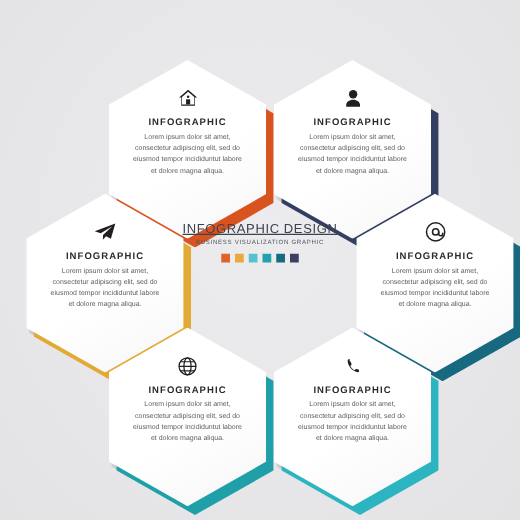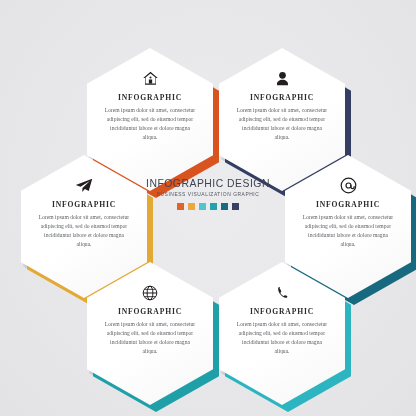--- a/index.html
+++ b/index.html
@@ -18,21 +18,20 @@
     width: 416px;
     height: 416px;
     background: radial-gradient(ellipse at 50% 45%, #ececee 0%, #e7e7e9 60%, #e3e3e6 100%);
   }
 
   
   .hex-cell {
     position: absolute;
     width: 144px;
     height: 150px;
-    font-family: Liberation Serif, serif;
   }
   
   .hex-accent {
     position: absolute;
     left: 6px;
     top: 7px;
     width: 126px;
     height: 143px;
     clip-path: polygon(50% 0%, 100% 25%, 100% 75%, 50% 100%, 0% 75%, 0% 25%);
     -webkit-clip-path: polygon(50% 0%, 100% 25%, 100% 75%, 50% 100%, 0% 75%, 0% 25%);
@@ -100,20 +99,21 @@
     top: 178px;
     width: 150px;
     text-align: center;
   }
   #center-title {
     font-size: 10.4px;
     letter-spacing: 0.5px;
     color: #3d4250;
     font-weight: normal;
     white-space: nowrap;
+    text-decoration: underline;
   }
   #center-sub {
     font-size: 4.9px;
     letter-spacing: 0.55px;
     color: #52565f;
     margin-top: 2.5px;
     white-space: nowrap;
   }
   #swatches {
     margin-top: 6px;

